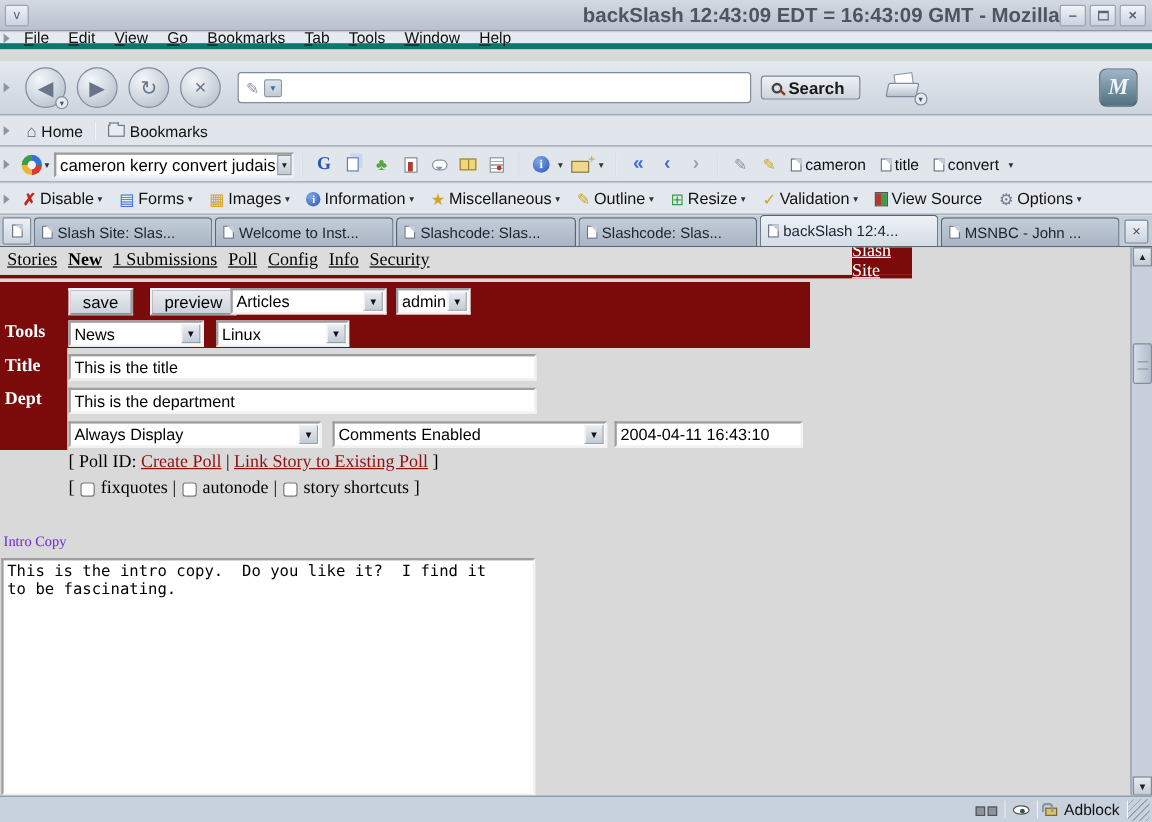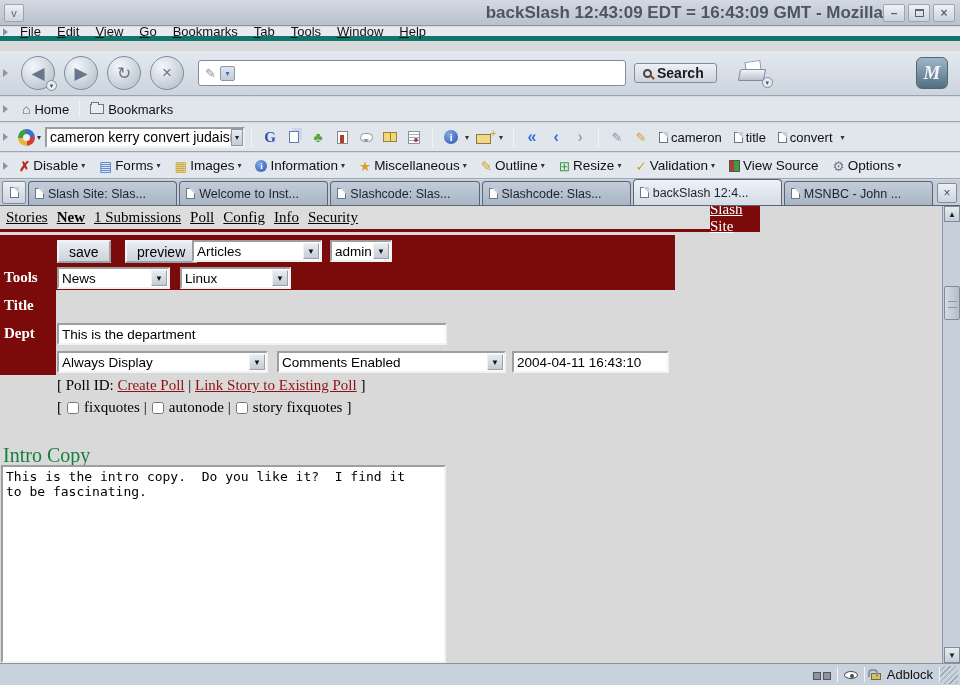--- a/index.html
+++ b/index.html
@@ -168,21 +168,21 @@
     border:1px outset #eef1f5; font-size:8px; color:#111; display:flex; align-items:center; justify-content:center; }
   .txt { position:absolute; height:22px; border:2px inset #f2f2f2; background:#fff;
     font-family:"Liberation Sans",sans-serif; font-size:13.5px; padding-left:3px; color:#000; outline:none; }
 
   .pollline { position:absolute; left:57px; top:171px; font-size:15px; color:#000; }
   .pollline a { color:#8e1111; text-decoration:underline; }
   .optline { position:absolute; left:57px; top:193px; font-size:15px; color:#000;
     display:flex; align-items:center; gap:4px; }
   .optline input { width:12px; height:12px; margin:0 1px; }
 
-  .introhead { position:absolute; left:3px; top:238px; font-size:20px; color:#15803d; }
+  .introhead { position:absolute; left:3px; top:238px; font-size:12px; color:#6d28d9; }
   .introarea { position:absolute; left:1px; top:259px; width:445px; height:198px;
     border:2px inset #f2f2f2; background:#fff; font-family:"DejaVu Sans Mono","Liberation Mono",monospace;
     font-size:13px; color:#000; padding:2px 3px; resize:none; outline:none; }
 
   .statusbar { left:0; top:663px; width:960px; height:22px; background:#c8d2dc;
     border-top:1px solid #8893a3; display:flex; align-items:center; justify-content:flex-end; font-size:13px; color:#111; }
   .sbitem { display:flex; align-items:center; padding:0 6px; height:100%; }
   .plug { width:18px; height:8px; position:relative; }
   .plug::before, .plug::after { content:""; position:absolute; top:1px; width:6px; height:6px;
     background:#8a94a2; border:1px solid #555; }
@@ -464,20 +464,21 @@
   <div class="sel" style="left:57px; top:61px; width:113px;">
     <span class="val">News</span>
     <span class="arrow">▼</span>
   </div>
   <div class="sel" style="left:180px; top:61px; width:111px;">
     <span class="val">Linux</span>
     <span class="arrow">▼</span>
   </div>
 
   <span class="redlabel" style="left:4px; top:91px;">Title</span>
+  <input class="txt" style="left: 57px; top: 89px; width: 390px;" value="This is the title">
 
   <span class="redlabel" style="left:4px; top:119px;">Dept</span>
   <input class="txt" style="left: 57px; top: 117px; width: 390px;" value="This is the department">
 
   <div class="sel" style="left:57px; top:145px; width:211px;">
     <span class="val">Always Display</span>
     <span class="arrow">▼</span>
   </div>
   <div class="sel" style="left:277px; top:145px; width:229px;">
     <span class="val">Comments Enabled</span>
@@ -491,21 +492,21 @@
 
   <div class="optline">
     <span>[</span>
     <input type="checkbox" style="">
     <span>fixquotes</span>
     <span>|</span>
     <input type="checkbox" style="">
     <span>autonode</span>
     <span>|</span>
     <input type="checkbox" style="">
-    <span>story fixquotes</span>
+    <span>story shortcuts</span>
     <span>]</span>
   </div>
 
   <div class="introhead">Intro Copy</div>
   <textarea class="introarea" spellcheck="false" style="">This is the intro copy.  Do you like it?  I find it
 to be fascinating.</textarea>
 </div>
 
 <div class="abs scrollbar">
   <div class="sbbtn" style="top:0;">

